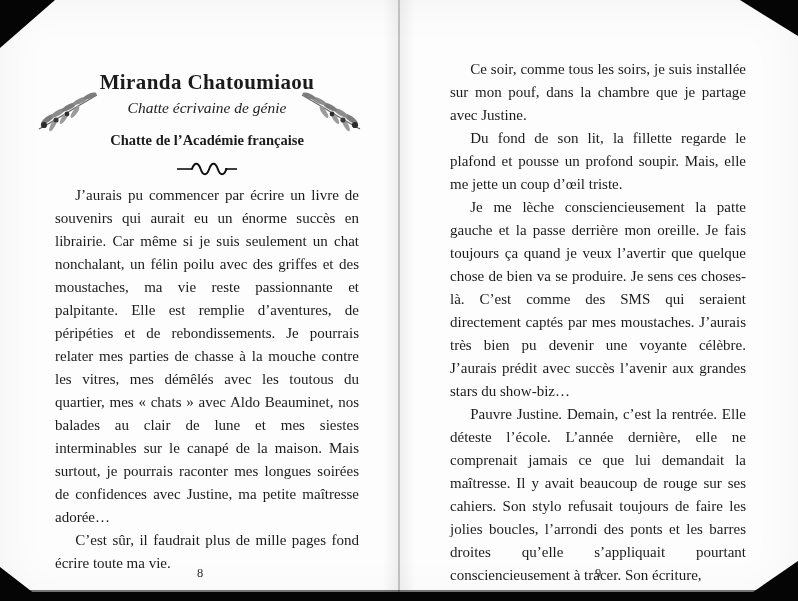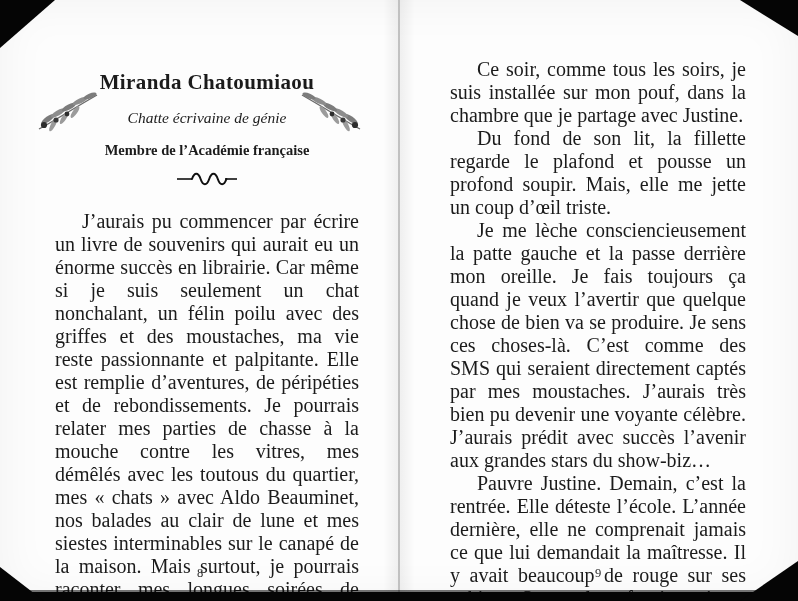--- a/index.html
+++ b/index.html
@@ -24,57 +24,57 @@
     top: 0;
     height: 601px;
     width: 399px;
     box-sizing: border-box;
   }
   .page-left  { left: 0;   padding: 70px 40px 0 55px; }
   .page-right { left: 399px; padding: 58px 52px 0 51px; }
 
   .page p {
     margin: 0;
-    font-size: 20px;
+    font-size: 15px;
     line-height: 23px;
     text-align: justify;
     text-indent: 1.35em;
     hyphens: auto;
     -webkit-hyphens: auto;
   }
 
   
   .chapter-header { position: relative; text-align: center; }
   .chapter-title {
     margin: 0;
     font-size: 21px;
     font-weight: 700;
     letter-spacing: 0.4px;
     line-height: 1.2;
   }
   .chapter-subtitle {
-    margin-top: 13px;
+    margin-top: 3px;
     font-style: italic;
     font-size: 15.5px;
     line-height: 1.25;
   }
   .chapter-affiliation {
     margin-top: 13px;
     font-weight: 700;
     font-size: 14.5px;
     line-height: 1.25;
   }
   .flourish-divider {
     margin-top: 12px;
     height: 16px;
     display: flex;
     justify-content: center;
     align-items: center;
   }
-  .body-text { margin-top: 23px; }
+  .body-text { margin-top: 7px; }
 
   .branch {
     position: absolute;
     top: 88px;
     width: 64px;
     height: 46px;
   }
   .branch-left  { left: 36px; }
   .branch-right { left: 299px; transform: scaleX(-1); }
 
@@ -158,21 +158,21 @@
       <ellipse cx="28" cy="30" rx="7" ry="2.3" fill="#9b9b9b" transform="rotate(-58 28 30)"></ellipse>
       <ellipse cx="39" cy="24" rx="7" ry="2.3" fill="#9b9b9b" transform="rotate(-55 39 24)"></ellipse>
       <circle cx="8" cy="37" r="3.1" fill="#2d2d2d"></circle>
       <circle cx="20" cy="32" r="2.6" fill="#3a3a3a"></circle>
       <circle cx="31" cy="26" r="2.4" fill="#2d2d2d"></circle>
     </svg>
 
     <header class="chapter-header">
       <h1 class="chapter-title">Miranda Chatoumiaou</h1>
       <div class="chapter-subtitle">Chatte écrivaine de génie</div>
-      <div class="chapter-affiliation">Membre de l’Académie française</div>
+      <div class="chapter-affiliation">Chatte de l’Académie française</div>
       <div class="flourish-divider">
         <svg viewBox="0 0 64 14" width="64" height="14" aria-hidden="true">
           <path d="M2 7 H17" stroke="#111" stroke-width="1.6" fill="none"></path>
           <path d="M17 7 c2.4 -7 6.2 -7 8.6 0 c2.4 7 6.2 7 8.6 0 c2.4 -7 6.2 -7 8.6 0 c2.4 7 6.2 7 8.6 0" stroke="#111" stroke-width="2" fill="none" stroke-linecap="round"></path>
           <path d="M50 7 H62" stroke="#111" stroke-width="1.6" fill="none"></path>
         </svg>
       </div>
     </header>
 
     <div class="body-text">

